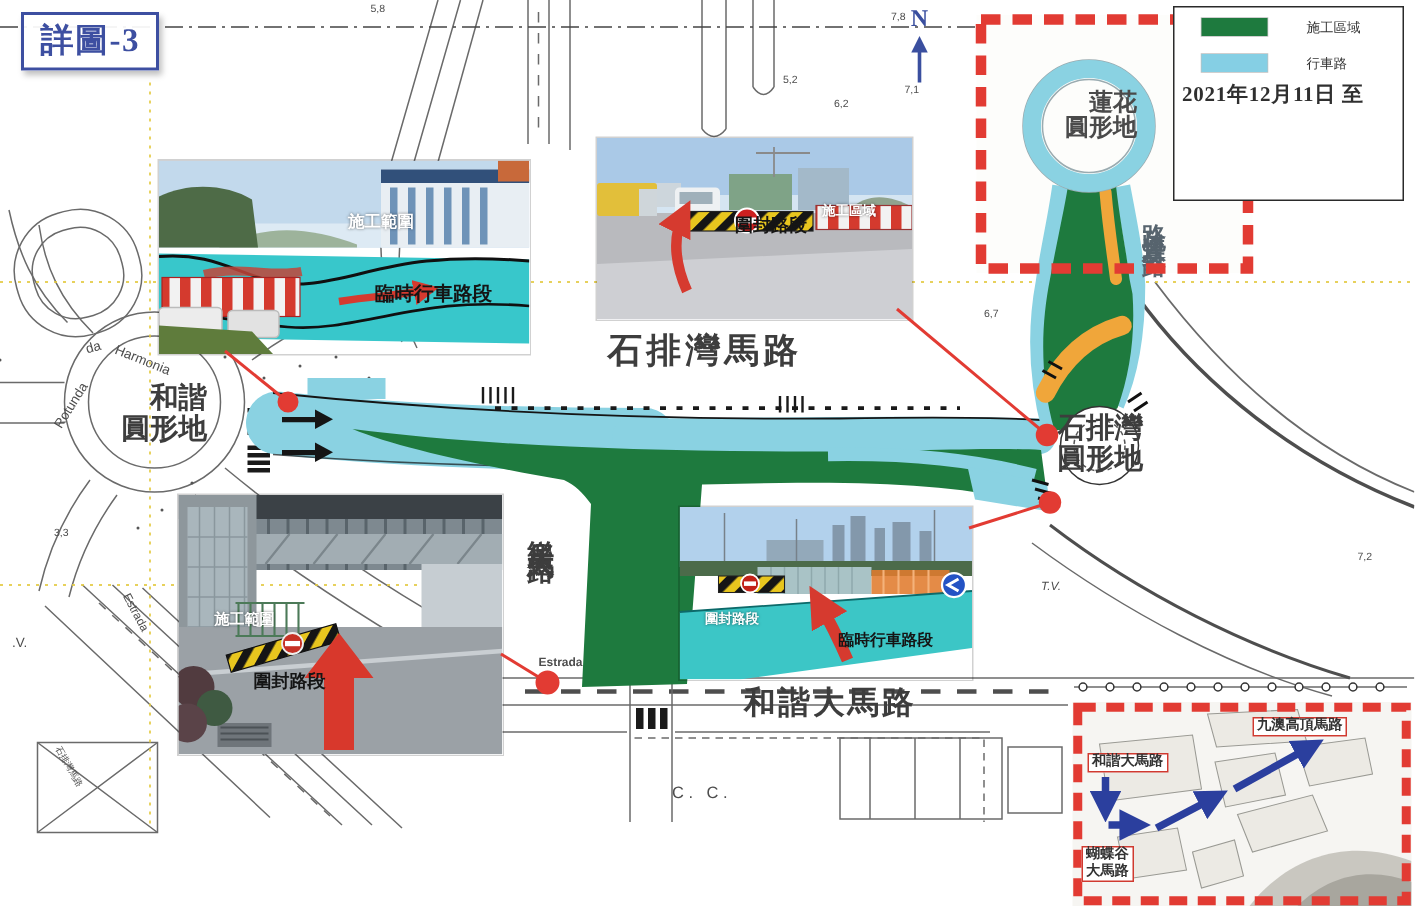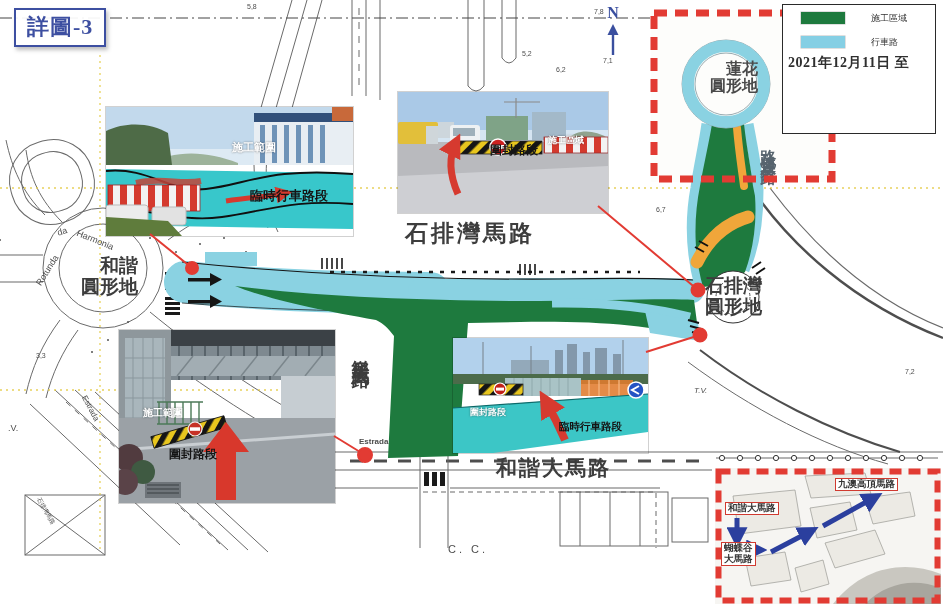--- a/index.html
+++ b/index.html
@@ -223,21 +223,21 @@
       <span class="annot" style="left: 247px; top: 3px;">5,8</span>
       <span class="annot" style="left: 522px; top: 50px;">5,2</span>
       <span class="annot" style="left: 556px; top: 66px;">6,2</span>
       <span class="annot" style="left: 866px; top: 62px;">6,3</span>
       <span class="annot" style="left: 656px; top: 206px;">6,7</span>
       <span class="annot" style="left: 905px; top: 368px;">7,2</span>
       <span class="annot" style="left: 540px; top: 370px;">4,3</span>
       <span class="annot" style="left: 36px; top: 352px;">3,3</span>
       <span class="annot" style="left: 694px; top: 386px; font-size: 8px; font-style: italic;">T.V.</span>
       <span class="annot" style="left: 8px; top: 423px; font-size: 9px;">.V.</span>
-      <span class="annot" style="left: 448px; top: 543px; font-size: 11px; letter-spacing: 3px;">C. C.</span>
+      <span class="annot" style="left: 448px; top: 523px; font-size: 11px; letter-spacing: 3px;">C. C.</span>
       <span class="annot" style="left: 359px; top: 437px; font-size: 8px; font-weight: bold;">Estrada</span>
       <span class="annot" style="left: 88px; top: 394px; font-size: 8px; transform: rotate(62deg);">Estrada</span>
       <span class="annot" style="left: 34px; top: 282px; font-size: 9px; transform: rotate(-58deg);">Rotunda</span>
       <span class="annot" style="left: 56px; top: 228px; font-size: 9px; transform: rotate(-16deg);">da</span>
       <span class="annot" style="left: 79px; top: 228px; font-size: 9px; transform: rotate(22deg);">Harmonia</span>
       <span class="annot" style="left: 42px; top: 496px; font-size: 6px; transform: rotate(60deg);">石排灣馬路</span>
     </div>
 
   <div class="maplabel z5" style="left:405px;top:222px;font-size:23px;letter-spacing:3px">石排灣馬路</div>
   <div class="maplabel z5" style="left:496px;top:457px;font-size:21px;letter-spacing:2px">和諧大馬路</div>
@@ -413,21 +413,21 @@
       <g stroke="#2b3f9e" stroke-width="5" fill="none">
         <path d="M22,50 V74" marker-end="url(#barrow)"></path>
         <path d="M24,82 H46" marker-end="url(#barrow)"></path>
         <path d="M56,84 L98,62" marker-end="url(#barrow)"></path>
         <path d="M108,58 L162,28" marker-end="url(#barrow)"></path>
       </g>
       <rect x="3.5" y="3.5" width="219" height="129" fill="none" stroke="#e23b33" stroke-width="6" stroke-dasharray="12 7"></rect>
     </svg>
     <span class="rlabel" style="left:10px;top:34px">和諧大馬路</span>
     <span class="rlabel" style="left:120px;top:10px">九澳高頂馬路</span>
-    <span class="rlabel" style="left:6px;top:74px;text-align:center"><span>蝴蝶谷</span><br>
+    <span class="rlabel" style="left:6px;top:96px;text-align:center"><span>蝴蝶谷</span><br>
           <span>大馬路</span></span>
   </div>
 
   <div id="legend">
     <div class="lrow">
       <span class="sw sw0"></span>
       <span class="ltext">施工區域</span>
     </div>
     <div class="lrow">
       <span class="sw sw1"></span>

